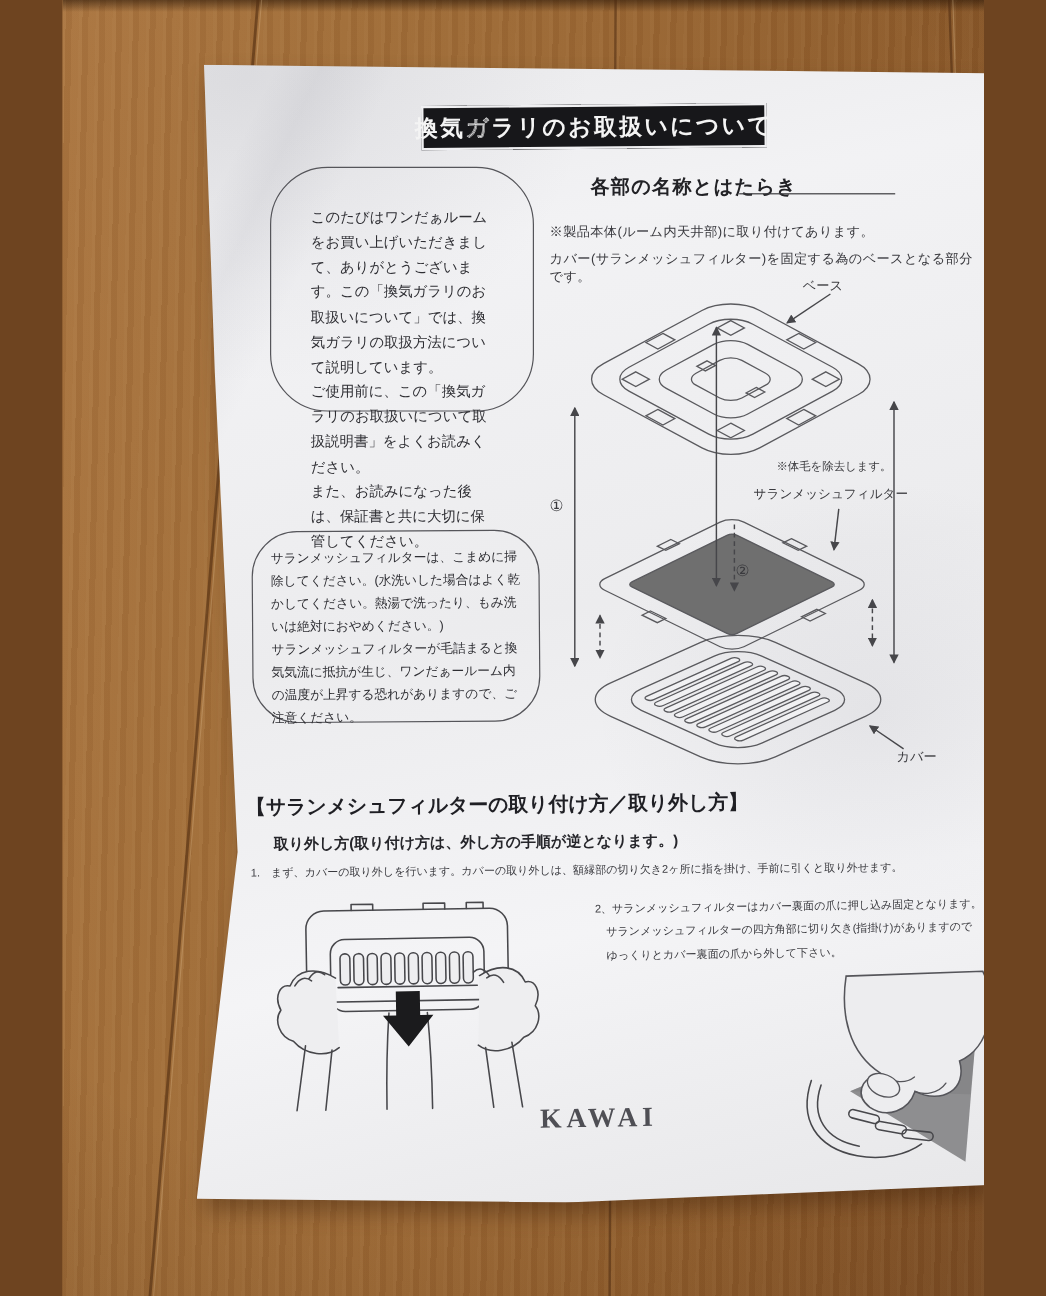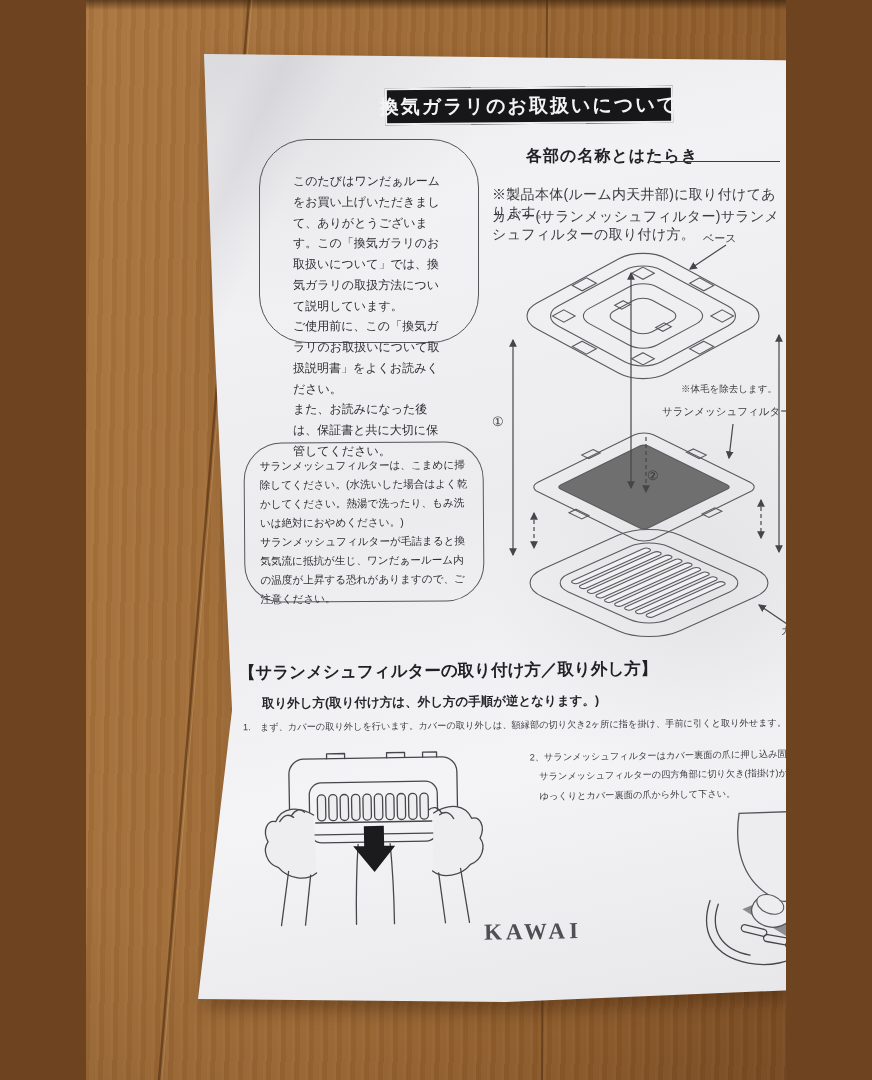--- a/index.html
+++ b/index.html
@@ -1,16 +1,16 @@
 <!DOCTYPE html>
 <html><head>
 <meta charset="utf-8">
 <style>
   html,body{margin:0;padding:0;background:#6e4420;}
-  .scene{position:relative;width:700px;height:1080px;margin:0 auto;overflow:hidden;
+  .scene{position:relative;width:768px;height:1080px;margin:0 auto;overflow:hidden;
     font-family:"Liberation Sans",sans-serif;
     background:linear-gradient(100deg,#aa7540 0%,#a06d38 25%,#996633 48%,#8d5b2b 74%,#7f4f25 100%);}
   .scene::before{content:"";position:absolute;inset:0;z-index:0;pointer-events:none;
     background:repeating-linear-gradient(91deg,rgba(255,228,185,.06) 0 3px,rgba(90,48,18,.06) 3px 8px,rgba(255,228,185,.03) 8px 14px);}
   .scene::after{content:"";position:absolute;inset:0;z-index:2;pointer-events:none;
     background:radial-gradient(125% 95% at 46% 42%,rgba(0,0,0,0) 55%,rgba(48,24,7,.28) 100%);}
   .floor-top-shadow{position:absolute;left:0;top:0;width:872px;height:10px;z-index:1;
     background:linear-gradient(180deg,rgba(35,18,5,.55),rgba(35,18,5,0));}
   .floor-lines{position:absolute;left:0;top:0;z-index:1;}
   .paper-shadow{position:absolute;inset:0;z-index:3;filter:drop-shadow(5px 10px 9px rgba(52,26,8,.38));}
@@ -26,21 +26,21 @@
   .banner{left:299px;top:87px;width:288px;height:37px;background:#17171a;display:flex;align-items:center;justify-content:center;transform:rotate(-.5deg);box-shadow:0 0 0 2px #f0f0f2 inset;}
   .banner span{color:#f4f4f4;font-weight:bold;font-size:19px;letter-spacing:2px;white-space:nowrap;}
   .ovalbox{border:1.4px solid #55555a;background:rgba(255,255,255,.0);}
   .oval1{left:173px;top:139px;width:218px;height:202px;border-radius:48px;}
   .oval1 p{margin:16px;padding:15px 14px 0 17px;font-size:12px;line-height:1.73;}
   .oval2{left:158px;top:442px;width:238px;height:158px;border-radius:38px;transform:rotate(-.4deg);}
   .oval2 p{margin:0;padding:13px 13px 0 15px;font-size:10.6px;line-height:1.8;}
   .preline{white-space:pre-line;}
   .sec1-head{left:400px;top:146px;font-size:16px;font-weight:bold;letter-spacing:1px;color:#222226;margin-left:40px;}
   .sec1-rule{left:564px;top:161px;width:130px;height:0;border-top:1.6px solid #3c3c40;}
-  .note{font-size:14px;color:#3a3a3f;letter-spacing:.3px;}
+  .note{font-size:11px;color:#3a3a3f;letter-spacing:.3px;}
   .note1{left:406px;top:186px;}
   .note2{left:406px;top:208px;}
   .sec2-head{left:153px;top:660px;font-size:16.5px;font-weight:bold;color:#1f1f24;transform:rotate(-.6deg);white-space:nowrap;}
   .sec2-sub{left:176px;top:694px;font-size:12.5px;font-weight:bold;color:#26262b;transform:rotate(-.5deg);white-space:nowrap;}
   .step1{left:157px;top:719px;font-size:9.2px;color:#3a3a3f;transform:rotate(-.5deg);white-space:nowrap;}
   .step2{left:444px;top:746px;width:345px;font-size:9.2px;line-height:2.1;color:#3a3a3f;transform:rotate(-.8deg);}
   .brand{left:398px;top:919px;font-family:"Liberation Serif",serif;font-weight:bold;font-size:23px;letter-spacing:4px;color:#4f4f55;transform:rotate(-1deg);}
   svg text{font-family:"Liberation Sans",sans-serif;fill:#3a3a3e;}
   .dg{overflow:visible;}
 </style>
@@ -69,21 +69,21 @@
 
     <div class="abs ovalbox oval1">
       <p class="preline">このたびはワンだぁルームをお買い上げいただきまして、ありがとうございます。この「換気ガラリのお取扱いについて」では、換気ガラリの取扱方法について説明しています。
 ご使用前に、この「換気ガラリのお取扱いについて取扱説明書」をよくお読みください。
 また、お読みになった後は、保証書と共に大切に保管してください。</p>
     </div>
 
     <div class="abs sec1-head">各部の名称とはたらき</div>
     <div class="abs sec1-rule"></div>
     <div class="abs note note1">※製品本体(ルーム内天井部)に取り付けてあります。</div>
-    <div class="abs note note2">カバー(サランメッシュフィルター)サランメシュフィルターの取り付け方。</div>
+    <div class="abs note note2">カバー(サランメッシュフィルター)を固定する為のベースとなる部分です。</div>
 
     <svg class="abs dg" style="left:392px;top:228px;" width="348" height="432" viewBox="0 0 348 432">
       <defs>
         <marker id="ah" viewBox="0 0 10 10" refX="8.5" refY="5" markerWidth="6.5" markerHeight="6.5" orient="auto-start-reverse">
           <path d="M0,0L10,5L0,10Z" fill="#46464a"></path>
         </marker>
       </defs>
       <g stroke="#5a5a5e" fill="none" stroke-width="1.1">
 
         <g transform="translate(165,88) scale(1,0.54) rotate(45)">

